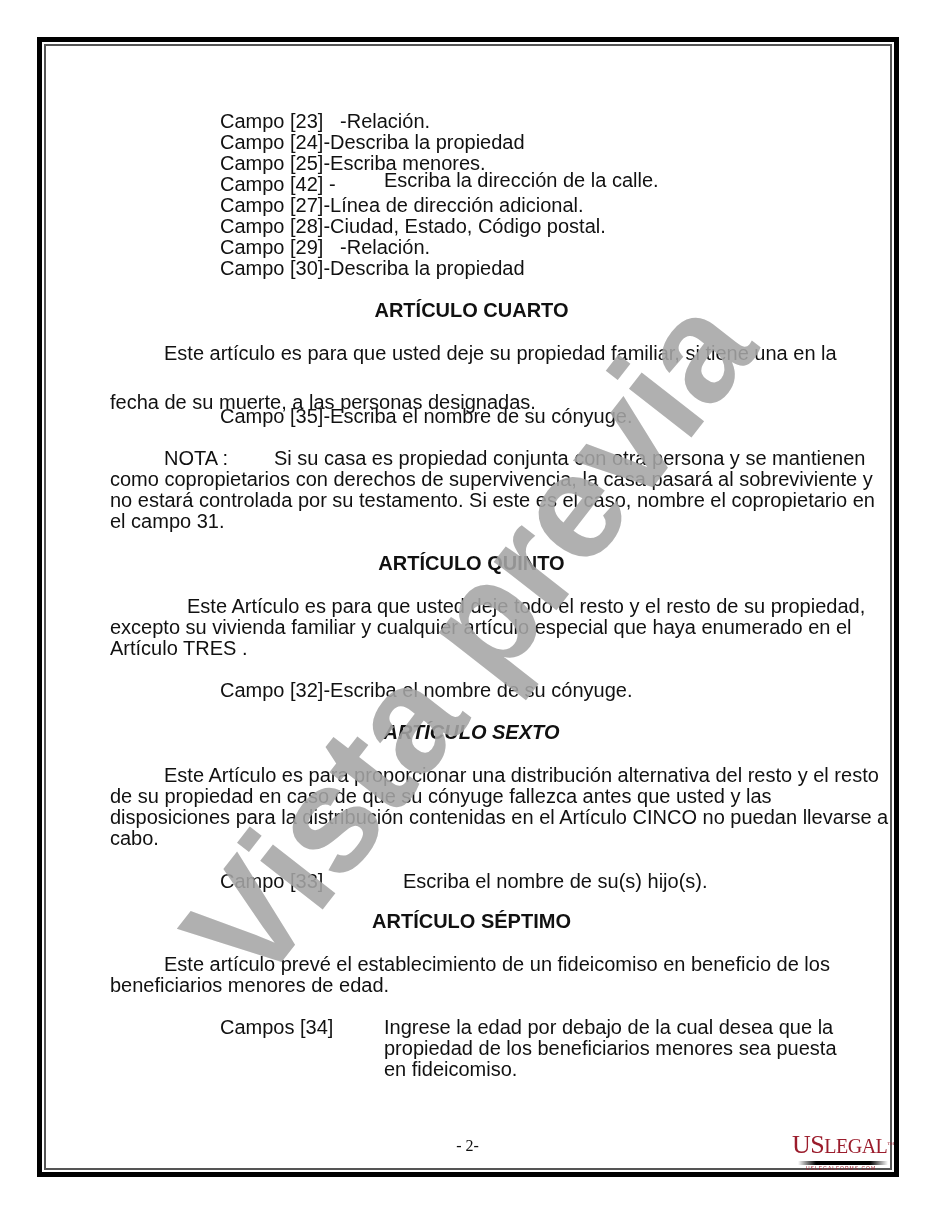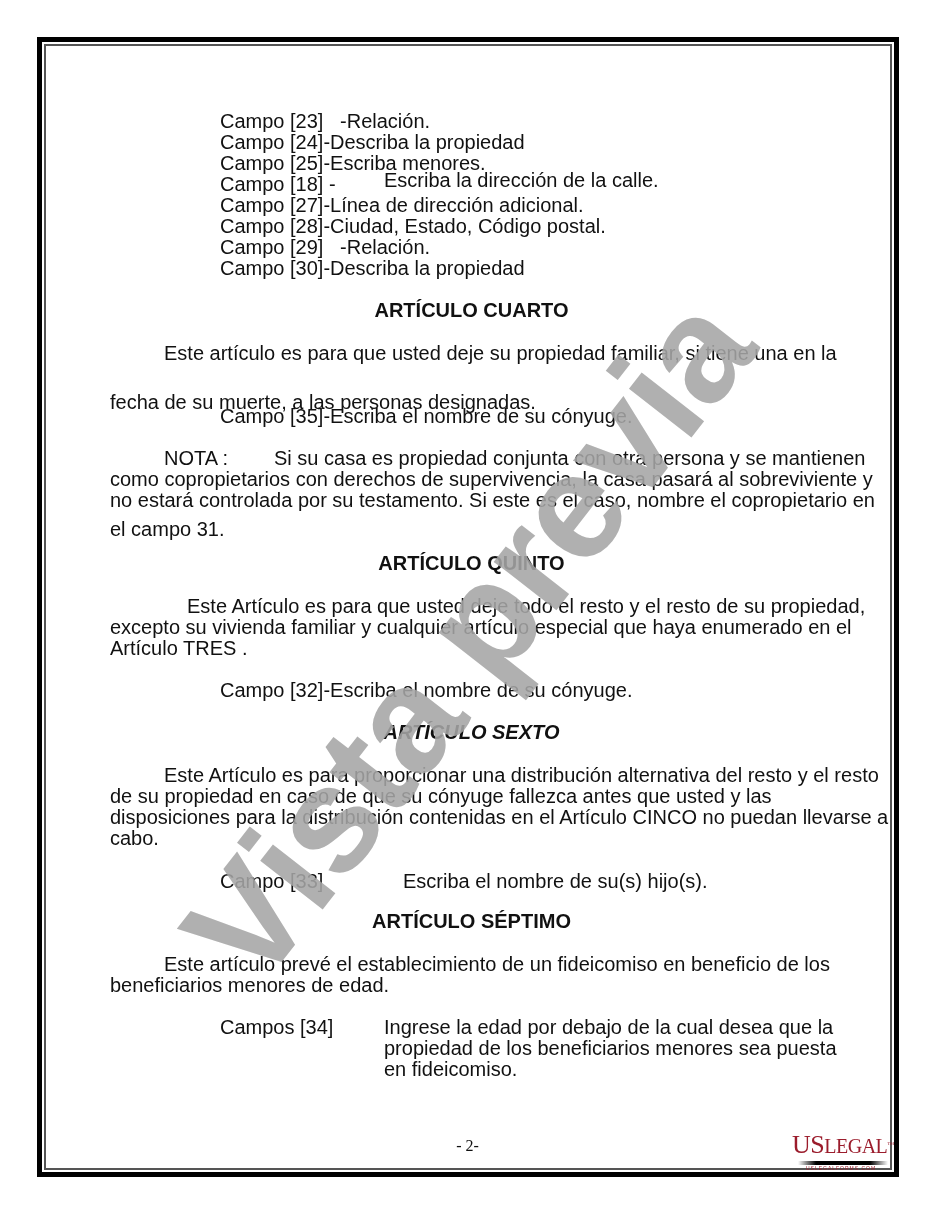--- a/index.html
+++ b/index.html
@@ -26,37 +26,37 @@
 </head>
 <body>
 
 <div class="frame-outer"></div>
 <div class="frame-inner"></div>
 
 <div>
   <div class="line" style="left:220px;top:111px;"><span>Campo [23]</span><span>   -Relación.</span></div>
   <div class="line" style="left:220px;top:132px;"><span>Campo [24]</span><span>-Describa la propiedad</span></div>
   <div class="line" style="left:220px;top:153px;"><span>Campo [25]</span><span>-Escriba menores.</span></div>
-  <div class="line" style="left:220px;top:174px;"><span>Campo [18] -</span></div>
+  <div class="line" style="left:220px;top:174px;"><span>Campo [42] -</span></div>
   <div class="line" style="left:384px;top:170px;">Escriba la dirección de la calle.</div>
   <div class="line" style="left:220px;top:195px;"><span>Campo [27]</span><span>-Línea de dirección adicional.</span></div>
   <div class="line" style="left:220px;top:216px;"><span>Campo [28]</span><span>-Ciudad, Estado, Código postal.</span></div>
   <div class="line" style="left:220px;top:237px;"><span>Campo [29]</span><span>   -Relación.</span></div>
   <div class="line" style="left:220px;top:258px;"><span>Campo [30]</span><span>-Describa la propiedad</span></div>
 </div>
 
 <div class="head" style="top:300px;">ARTÍCULO CUARTO</div>
 <div class="line" style="left:164px;top:343px;">Este artículo es para que usted deje su propiedad familiar, si tiene una en la</div>
 <div class="line" style="left:110px;top:364px;margin-top:28px;">fecha de su muerte, a las personas designadas.</div>
 <div class="line" style="left:220px;top:406px;">Campo [35]-Escriba el nombre de su cónyuge.</div>
 <div class="line" style="left:164px;top:448px;">NOTA :</div>
 <div class="line" style="left:274px;top:448px;">Si su casa es propiedad conjunta con otra persona y se mantienen</div>
 <div class="line" style="left:110px;top:469px;">como copropietarios con derechos de supervivencia, la casa pasará al sobreviviente y</div>
 <div class="line" style="left:110px;top:490px;">no estará controlada por su testamento. Si este es el caso, nombre el copropietario en</div>
-<div class="line" style="left:110px;top:511px;margin-top:8px;">el campo 31.</div>
+<div class="line" style="left:110px;top:511px;">el campo 31.</div>
 
 <div class="head" style="top:553px;">ARTÍCULO QUINTO</div>
 <div class="line" style="left:150px;top:596px;margin-left:37px;">Este Artículo es para que usted deje todo el resto y el resto de su propiedad,</div>
 <div class="line" style="left:110px;top:617px;">excepto su vivienda familiar y cualquier artículo especial que haya enumerado en el</div>
 <div class="line" style="left:110px;top:638px;">Artículo TRES .</div>
 <div class="line" style="left:220px;top:680px;">Campo [32]-Escriba el nombre de su cónyuge.</div>
 
 <div class="head" style="top:722px;font-style:italic;">ARTÍCULO SEXTO</div>
 <div class="line" style="left:164px;top:765px;">Este Artículo es para proporcionar una distribución alternativa del resto y el resto</div>
 <div class="line" style="left:110px;top:786px;text-align:right;">de su propiedad en caso de que su cónyuge fallezca antes que usted y las</div>

